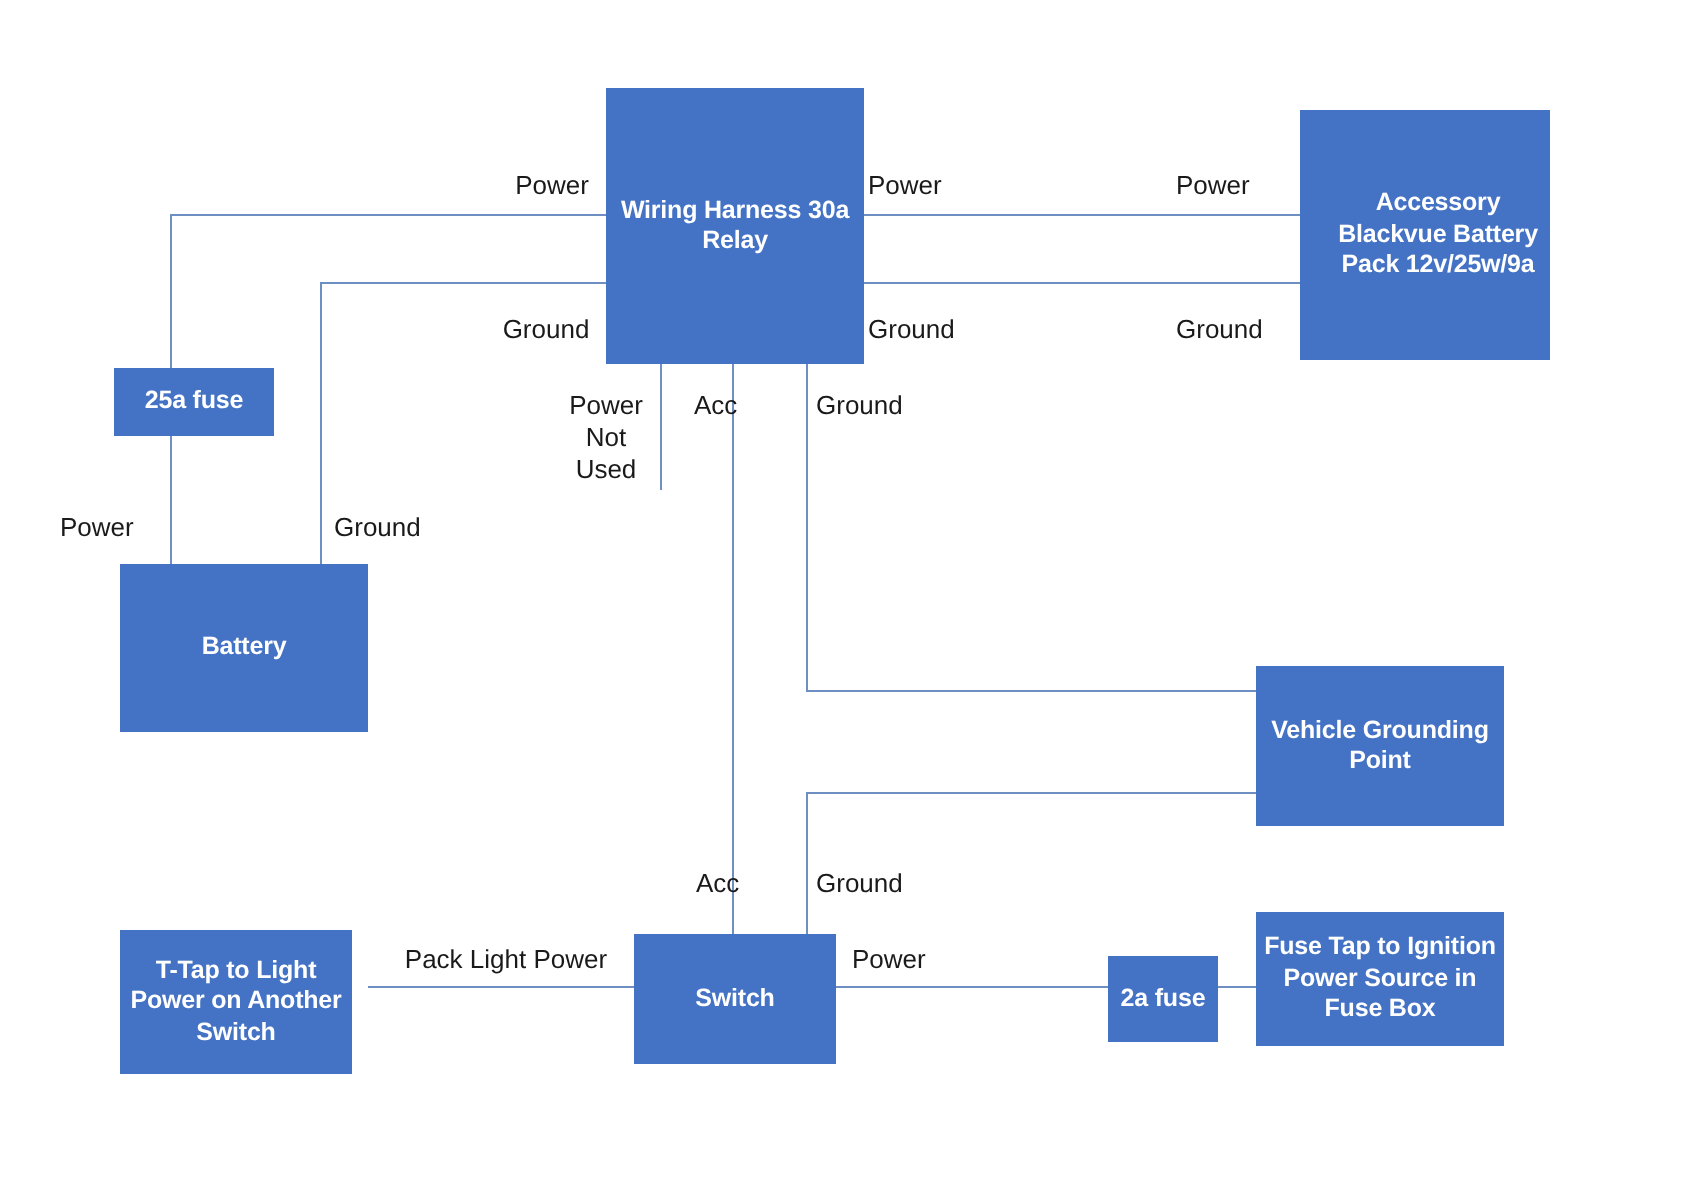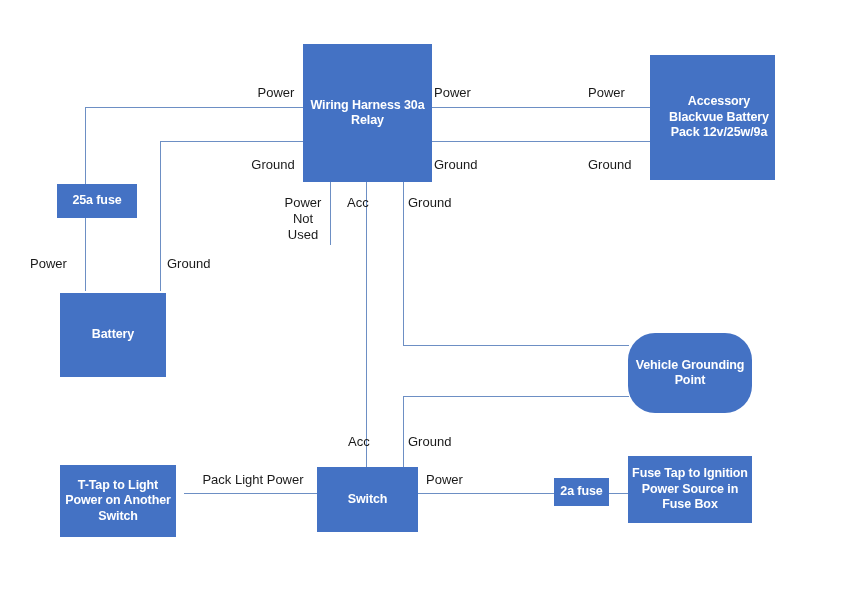--- a/index.html
+++ b/index.html
@@ -89,37 +89,37 @@
   </div>
 
   <div class="node" style="left:650px; top:55px; width:125px; height:125px;padding-left:17px;">
     <span>Accessory Blackvue Battery Pack 12v/25w/9a</span>
   </div>
 
   <div class="node" style="left:57px; top:184px; width:80px; height:34px;">
     <span>25a fuse</span>
   </div>
 
-  <div class="node" style="left:60px; top:293px; width:106px; height:84px;">
+  <div class="node" style="left:60px; top:282px; width:124px; height:84px;">
     <span>Battery</span>
   </div>
 
-  <div class="node" style="left:628px; top:333px; width:124px; height:80px;border-radius:27px;">
+  <div class="node" style="left:628px; top:333px; width:124px; height:80px;">
     <span>Vehicle Grounding Point</span>
   </div>
 
   <div class="node" style="left:60px; top:465px; width:116px; height:72px;">
     <span>T-Tap to Light Power on Another Switch</span>
   </div>
 
   <div class="node" style="left:317px; top:467px; width:101px; height:65px;">
     <span>Switch</span>
   </div>
 
-  <div class="node" style="left:554px; top:478px; width:55px; height:28px;">
+  <div class="node" style="left:554px; top:478px; width:55px; height:43px;">
     <span>2a fuse</span>
   </div>
 
   <div class="node" style="left:628px; top:456px; width:124px; height:67px;">
     <span>Fuse Tap to Ignition Power Source in Fuse Box</span>
   </div>
 
   <div class="elabel" style="left:250px; top:85px; width:52px;">Power</div>
 
   <div class="elabel" style="left:434px; top:85px; width:52px; text-align:left;">Power</div>

